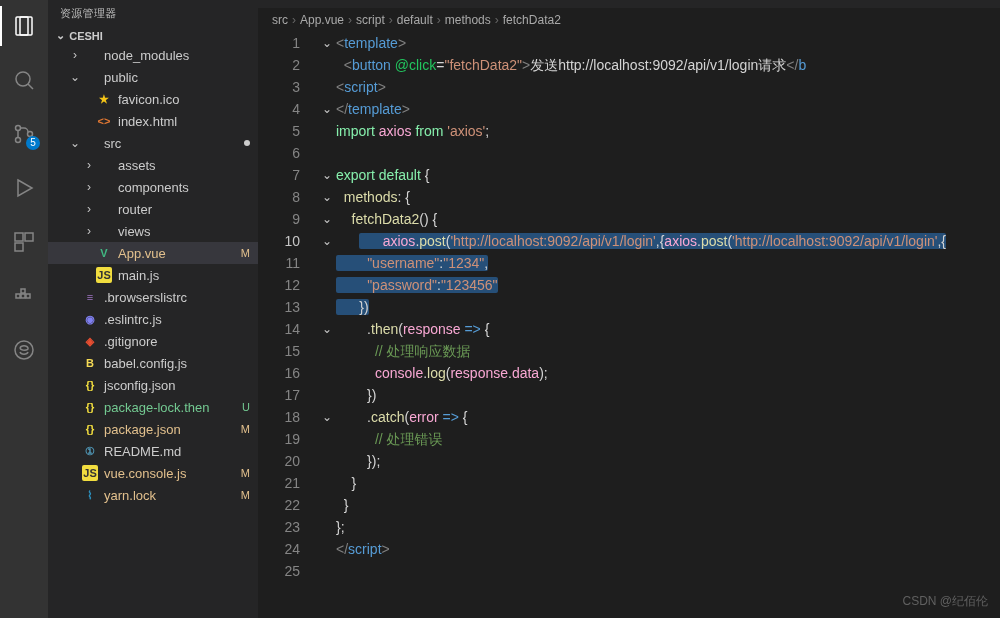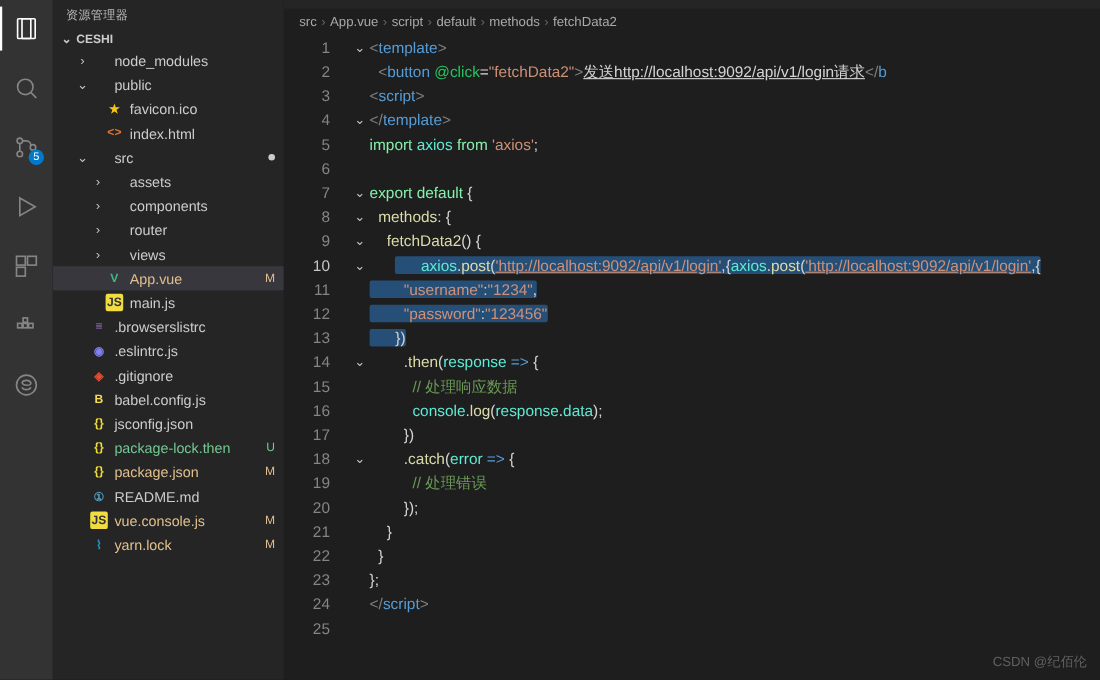--- a/index.html
+++ b/index.html
@@ -55,26 +55,26 @@
 
 .lines { flex:1; position:relative; }
 .line { height:22px; white-space:pre; }
 .line .sel { background:#264f78; border-radius:2px; }
 .tok-tag { color:#808080; }
 .tok-el { color:#569cd6; }
 .tok-attr { color:#22c55e; }
 .tok-str { color:#ce9178; }
 .tok-kw { color:#86efac; }
 .tok-kw2 { color:#569cd6; }
-.tok-var { color:#5eead4; }
+.tok-var { color:#f9a8d4; }
 .tok-fn { color:#dcdcaa; }
 .tok-txt { color:#d4d4d4; }
 .tok-cmt { color:#6a9955; }
-.tok-link { color:#ce9178; text-decoration:underline; }
-.tok-btn { color:#d4d4d4; text-decoration:underline; }
+.tok-link { color:#ce9178; }
+.tok-btn { color:#d4d4d4; }
 
 .watermark { position:absolute; right:12px; bottom:8px; font-size:12px; color:#606060; }
 </style>
 </head>
 <body>
 
 <div class="activitybar">
   <div class="ab-item active">
       <svg viewBox="0 0 24 24">
         <rect x="4" y="3" width="12" height="18" rx="1"></rect>

